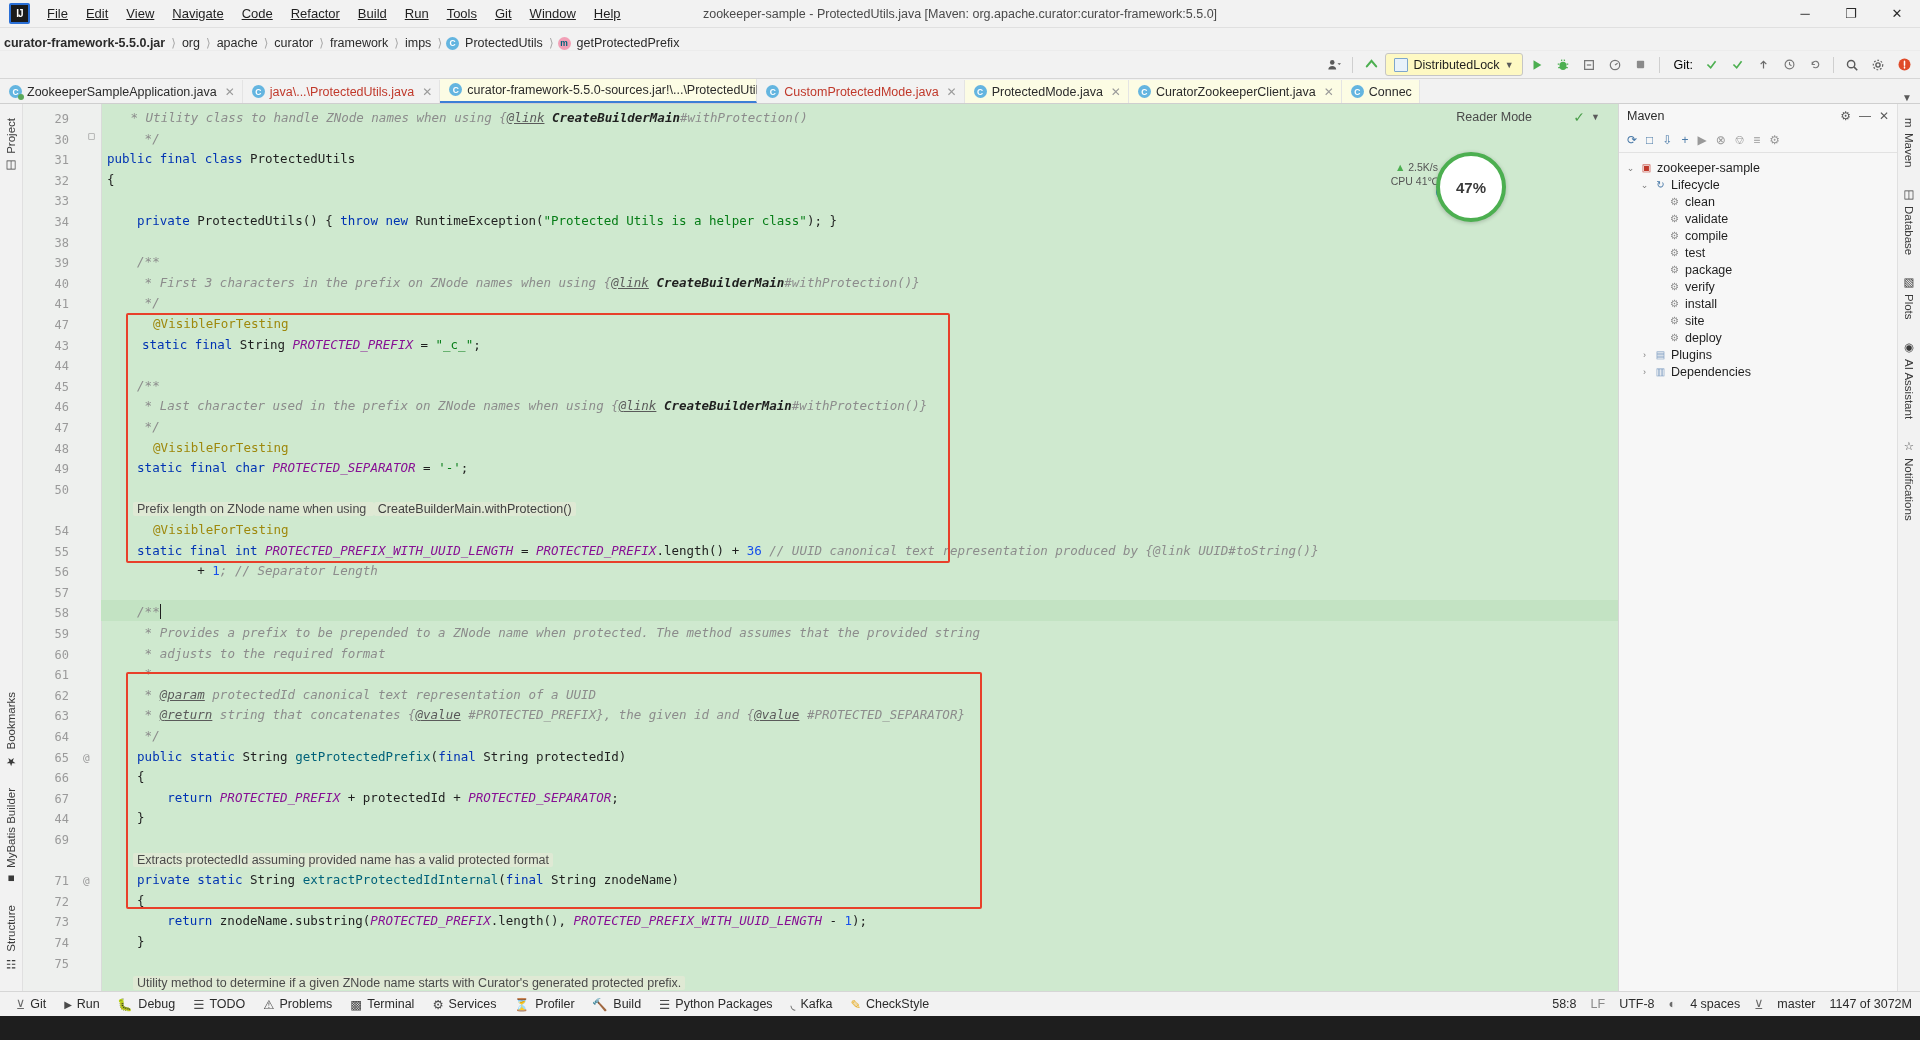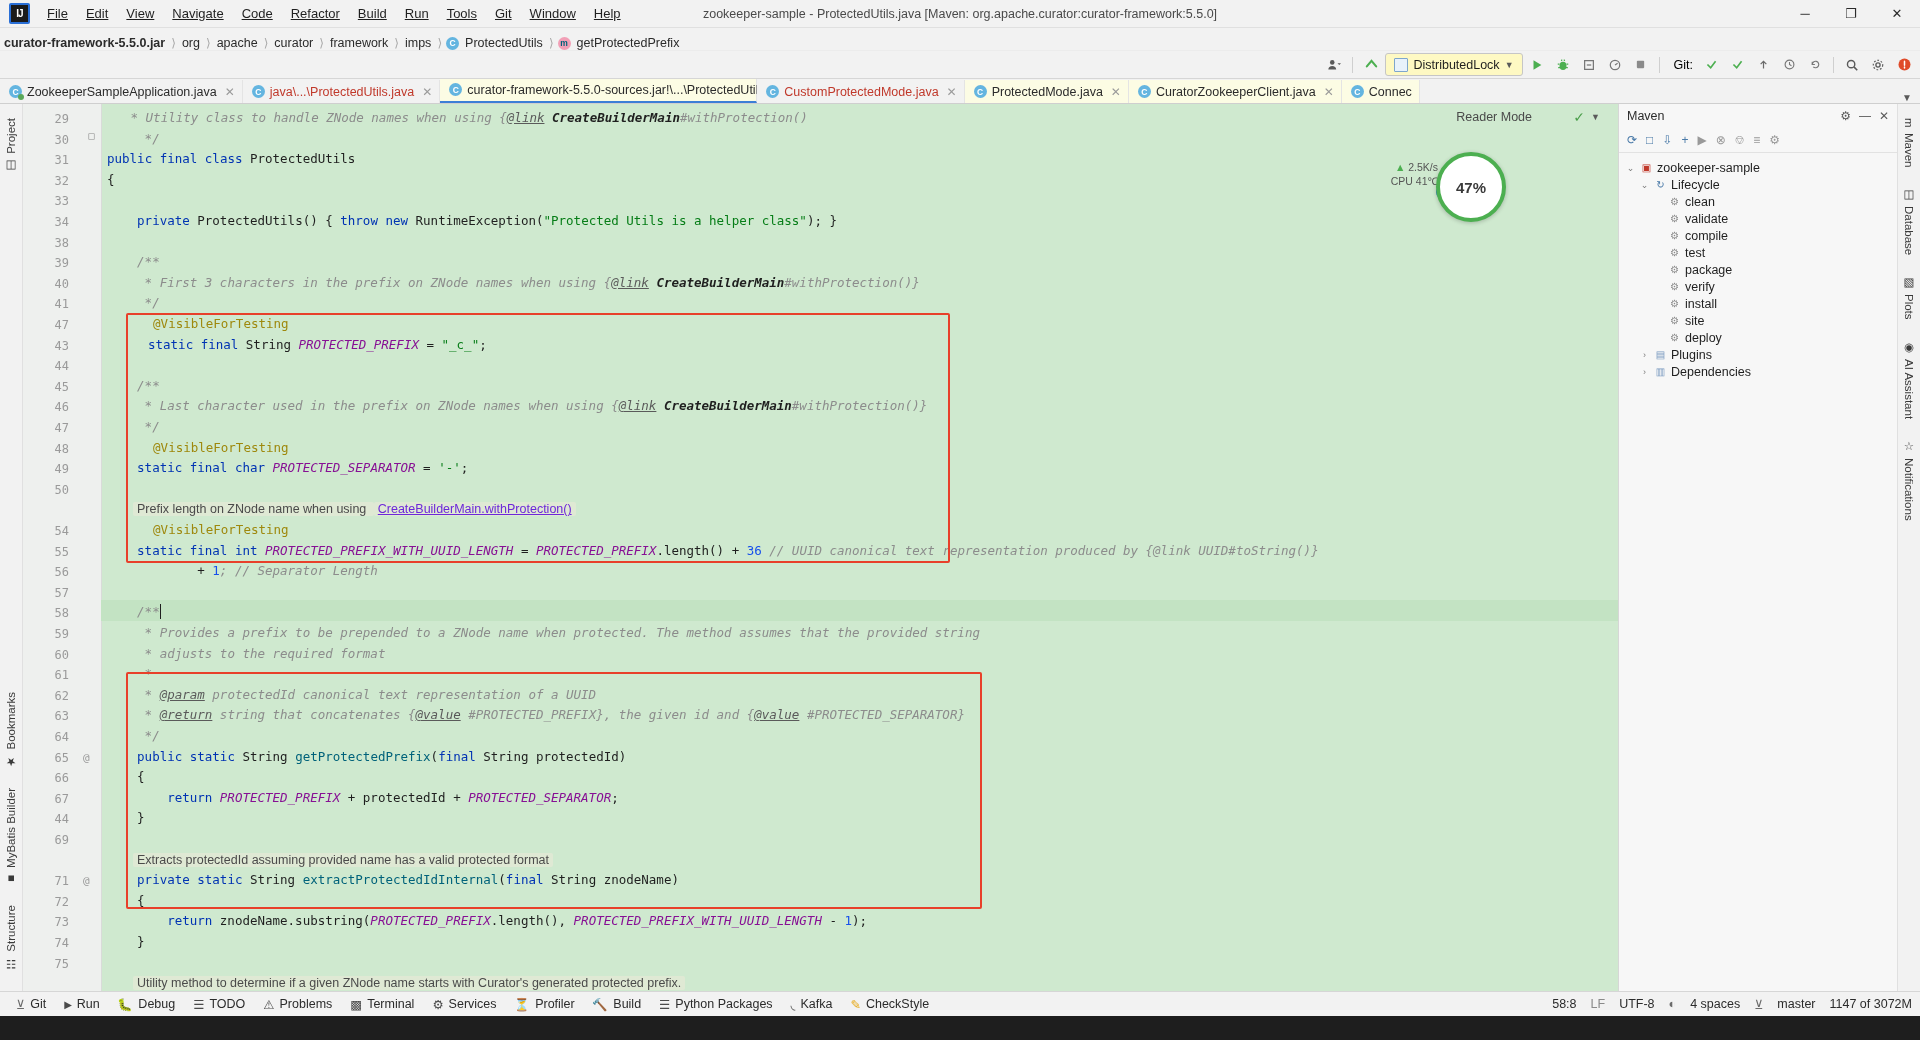--- a/index.html
+++ b/index.html
@@ -69,21 +69,21 @@
   .cm{color:#8c8c8c;font-style:italic;}
   .cmb{color:#1f1f1f;font-style:italic;font-weight:bold;}
   .lnk{color:#5a5a5a;font-style:italic;text-decoration:underline;}
   .str{color:#067d17;}
   .ann{color:#9e880d;margin-left:16px;}
   .fld{color:#871094;font-style:italic;}
   .num{color:#1750eb;}
   .mth{color:#00627a;}
   .pln{color:#1f1f1f;}
   .folded{background:#dfe9d4;color:#4a4a4a;font-family:"Liberation Sans",sans-serif;font-style:normal;font-size:12.5px;padding:0 4px;border-radius:2px;}
-  .foldline{color:#6d28d9;text-decoration:underline;}
+  .foldline{color:#404040;}
 
   .redbox{position:absolute;border:2px solid #e8402a;border-radius:2px;pointer-events:none;}
   .caret{display:inline-block;width:1px;height:15px;background:#1f1f1f;vertical-align:-3px;}
 
   .readermode{position:absolute;right:86px;top:6px;font-size:12.5px;color:#4a4a4a;}
   .inspect{position:absolute;right:18px;top:5px;display:flex;align-items:center;gap:6px;}
   .checkok{color:#4a9e4a;font-size:14px;}
 
   
   .cpuw{position:absolute;right:112px;top:48px;width:62px;height:62px;border-radius:50%;background:#fff;border:4px solid #4caf50;display:flex;flex-direction:column;align-items:center;justify-content:center;box-shadow:0 1px 4px rgba(0,0,0,.22);}
@@ -344,21 +344,21 @@
             <div class="code" style="top: 127.6px; left: 84px;"></div>
             <div class="lnum" style="top: 149.2px;">39</div>
             <div class="code" style="top: 148.2px; left: 114.08px;"><span class="cm">/**</span></div>
             <div class="lnum" style="top: 169.8px;">40</div>
             <div class="code" style="top: 168.8px; left: 114.08px;"><span class="cm"> * First 3 characters in the prefix on ZNode names when using </span><span class="cm">{</span><span class="lnk">@link</span><span class="cm"> </span><span class="cmb">CreateBuilderMain</span><span class="cm">#withProtection()}</span></div>
             <div class="lnum" style="top: 190.4px;">41</div>
             <div class="code" style="top: 189.4px; left: 114.08px;"><span class="cm"> */</span></div>
             <div class="lnum" style="top: 211px;">47</div>
             <div class="code" style="top: 210px; left: 114.08px;"><span class="ann">@VisibleForTesting</span></div>
             <div class="lnum" style="top: 231.6px;">43</div>
-            <div class="code" style="top: 230.6px; left: 125px;"><span class="kw">static final </span><span class="pln">String </span><span class="fld">PROTECTED_PREFIX </span><span class="pln">= </span><span class="str">"_c_"</span><span class="pln">;</span></div>
+            <div class="code" style="top: 230.6px; left: 119px;"><span class="kw">static final </span><span class="pln">String </span><span class="fld">PROTECTED_PREFIX </span><span class="pln">= </span><span class="str">"_c_"</span><span class="pln">;</span></div>
             <div class="lnum" style="top: 252.2px;">44</div>
             <div class="code" style="top: 251.2px; left: 84px;"></div>
             <div class="lnum" style="top: 272.8px;">45</div>
             <div class="code" style="top: 271.8px; left: 114.08px;"><span class="cm">/**</span></div>
             <div class="lnum" style="top: 293.4px;">46</div>
             <div class="code" style="top: 292.4px; left: 114.08px;"><span class="cm"> * Last character used in the prefix on ZNode names when using </span><span class="cm">{</span><span class="lnk">@link</span><span class="cm"> </span><span class="cmb">CreateBuilderMain</span><span class="cm">#withProtection()}</span></div>
             <div class="lnum" style="top: 314px;">47</div>
             <div class="code" style="top: 313px; left: 114.08px;"><span class="cm"> */</span></div>
             <div class="lnum" style="top: 334.6px;">48</div>
             <div class="code" style="top: 333.6px; left: 114.08px;"><span class="ann">@VisibleForTesting</span></div>

